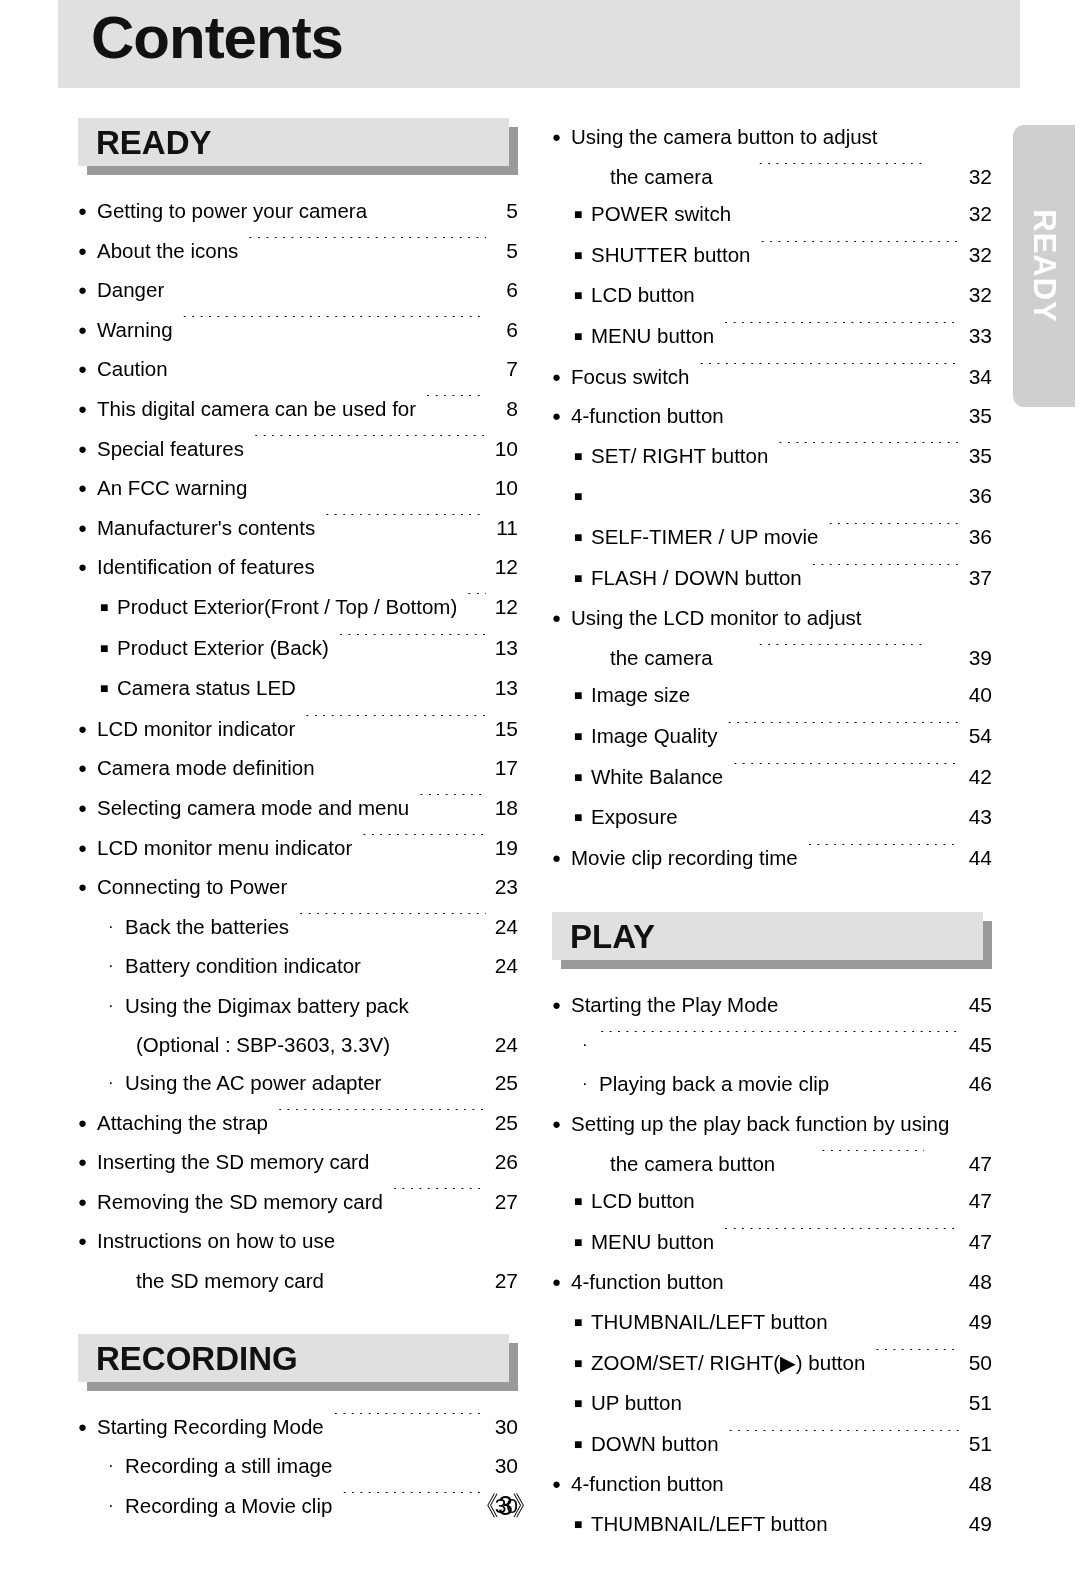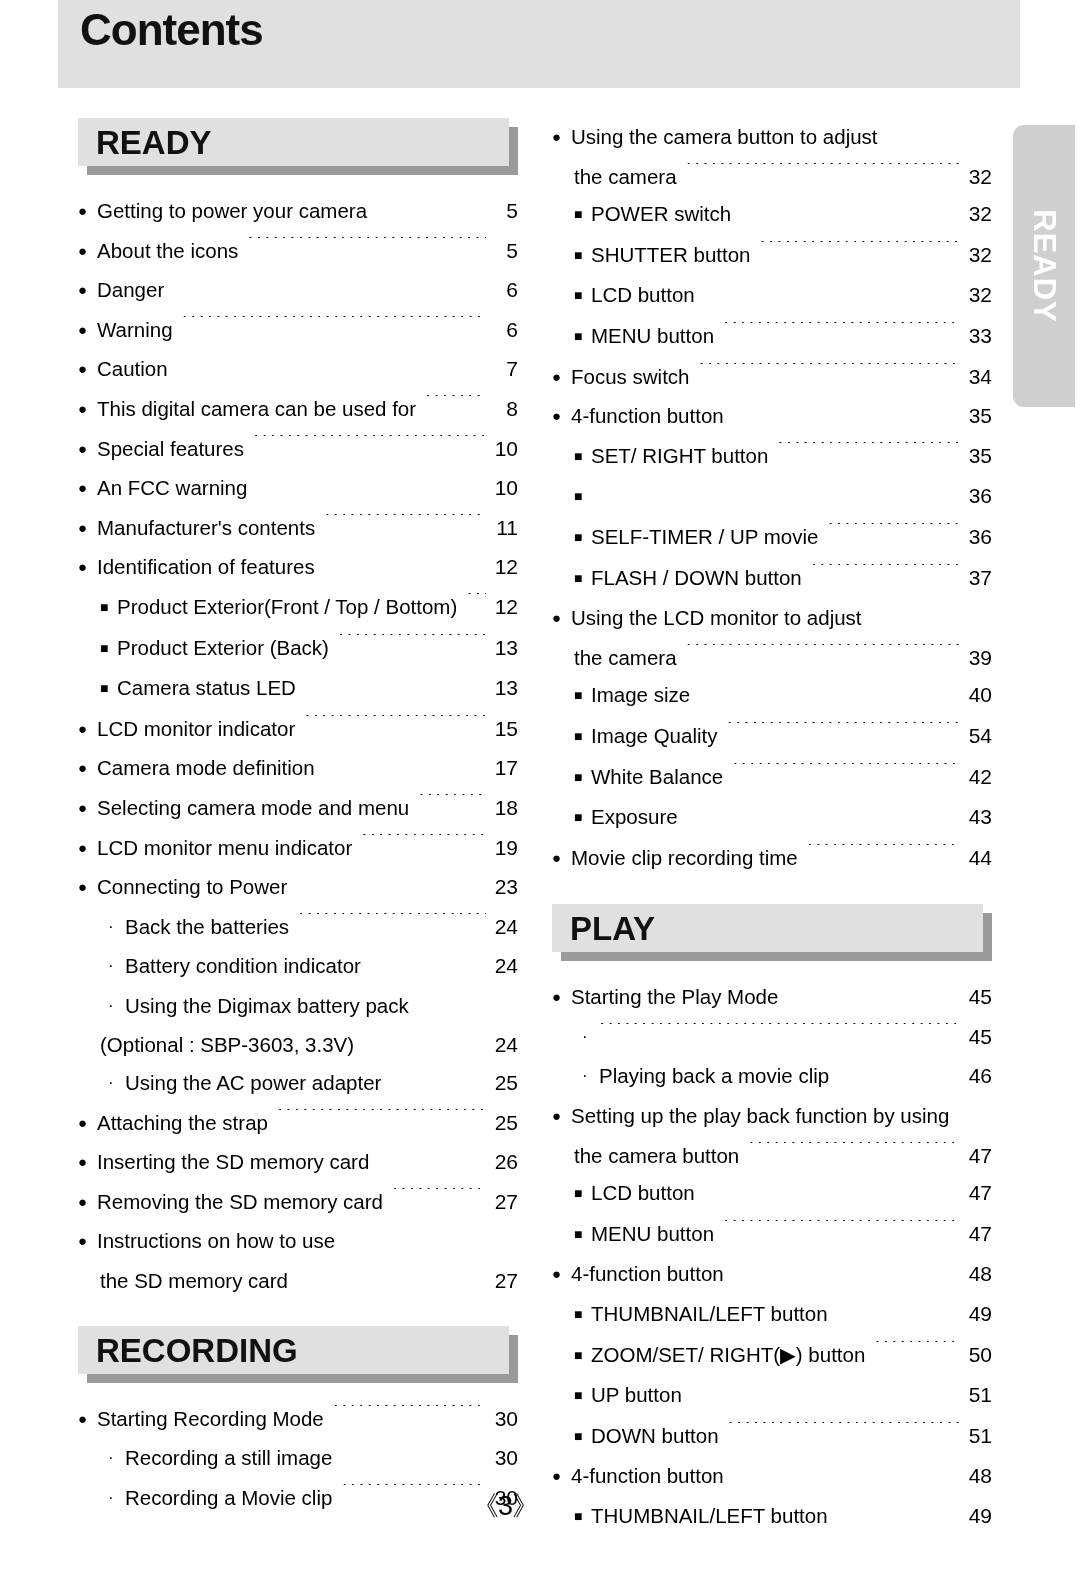--- a/index.html
+++ b/index.html
@@ -20,23 +20,23 @@
   .page-header {
     position: absolute;
     left: 58px;
     top: 0;
     width: 962px;
     height: 88px;
     background: #e0e0e0;
   }
   .page-header .title {
     position: absolute;
-    left: 22px;
+    left: 33px;
     top: 8px;
-    font-size: 44px;
+    font-size: 60px;
     font-weight: bold;
     letter-spacing: -1px;
     line-height: 1;
     color: #111111;
   }
 
   
   .side-tab {
     position: absolute;
     left: 1013px;
@@ -94,21 +94,21 @@
     position: absolute;
     left: 18px;
     top: 6px;
     font-size: 33px;
     font-weight: bold;
     letter-spacing: 0px;
     color: #111111;
     line-height: 38px;
   }
 
-  .section-gap-top { margin-top: 26px; }
+  .section-gap-top { margin-top: 34px; }
 
   
   .entry {
     display: flex;
     align-items: baseline;
     font-size: 20.5px;
     line-height: 37.6px;
     white-space: nowrap;
   }
   .entry .bullet {
@@ -148,21 +148,21 @@
 
   
   .lvl1 { padding-left: 0px; }
   .lvl1 > .bullet { font-size: 15px; width: 19px; position: relative; top: -2px; }
   .lvl2 { padding-left: 22px; }
   .lvl2 > .bullet { font-size: 14px; width: 17px; position: relative; top: -2px; }
   .lvl3 { padding-left: 30px; }
   .lvl3 > .bullet { font-size: 17px; width: 17px; position: relative; top: -2px; }
 
   
-  .cont { padding-left: 22px; }
+  .cont { padding-left: 22px; gap: 36px; }
   .cont > .bullet { width: 0; }
 
   
   .footer-pageno {
     position: absolute;
     left: 0;
     right: 0;
     top: 1488px;
     text-align: center;
     padding-right: 70px;

